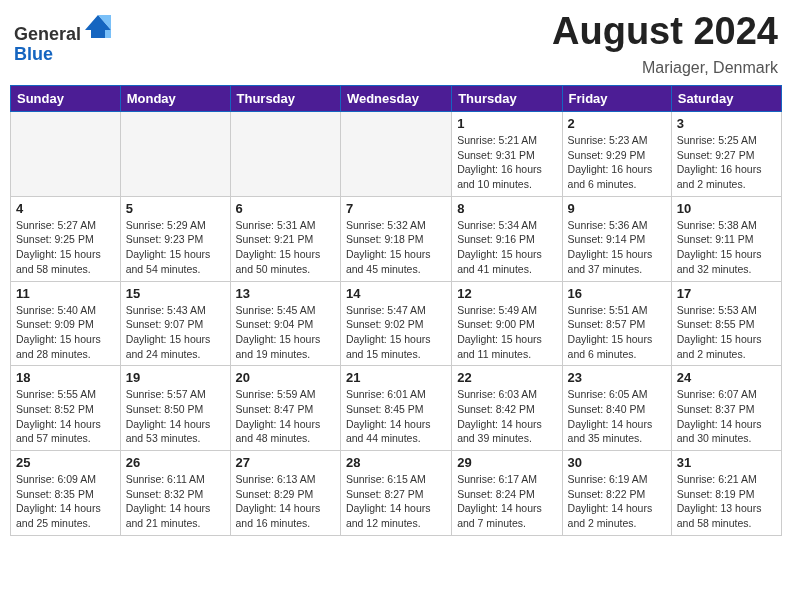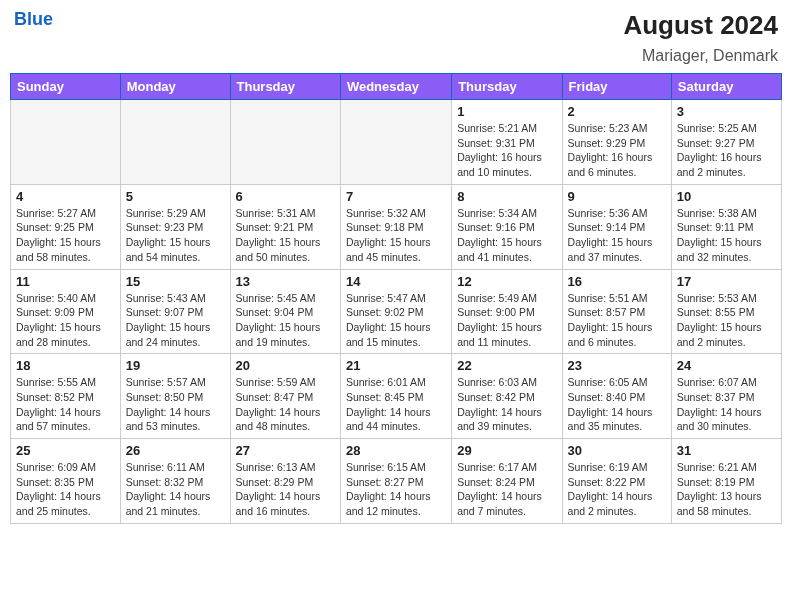--- a/index.html
+++ b/index.html
@@ -31,37 +31,37 @@
     .logo-blue { color: #1565c0; margin-top: 44px; }
     .logo-icon {
       width: 30px;
       height: 30px;
       margin-left: 2px;
     }
     .title-block {
       text-align: right;
     }
     .title-month {
-      font-size: 26px;
+      font-size: 38px;
       font-weight: bold;
       color: #222;
       margin-left: 38px;
     }
     .title-location {
       font-size: 16px;
       color: #555;
       margin-top: 6px;
     }
     .calendar {
       width: 100%;
       border-collapse: collapse;
       font-size: 11px;
     }
     .calendar th {
-      background: #8b5cf6;
+      background: #4c1d95;
       color: #fff;
       text-align: left;
       padding: 5px 6px;
       font-size: 13px;
       font-weight: bold;
       border: 1px solid #1565c0;
     }
     .calendar td {
       border: 1px solid #ccc;
       vertical-align: top;
@@ -91,20 +91,26 @@
     .row-bg-light td {
       background: #f9f9f9;
     }
   </style>
 </head>
 <body>
 
 <div class="header">
   <div class="logo">
     <div>
+      <div class="logo-text">
+        <span class="logo-general">General</span><svg class="logo-icon" viewBox="0 0 30 30" xmlns="http://www.w3.org/2000/svg">
+          <polygon points="2,20 15,5 28,20 22,20 22,28 8,28 8,20" fill="#1565c0"></polygon>
+          <polygon points="15,5 28,20 22,20 22,28 28,28 28,5" fill="#42a5f5" opacity="0.7"></polygon>
+        </svg>
+      </div>
       <div class="logo-text">
         <span class="logo-blue">Blue</span>
       </div>
     </div>
   </div>
   <div class="title-block">
     <div class="title-month">August 2024</div>
     <div class="title-location">Mariager, Denmark</div>
   </div>
 </div>

